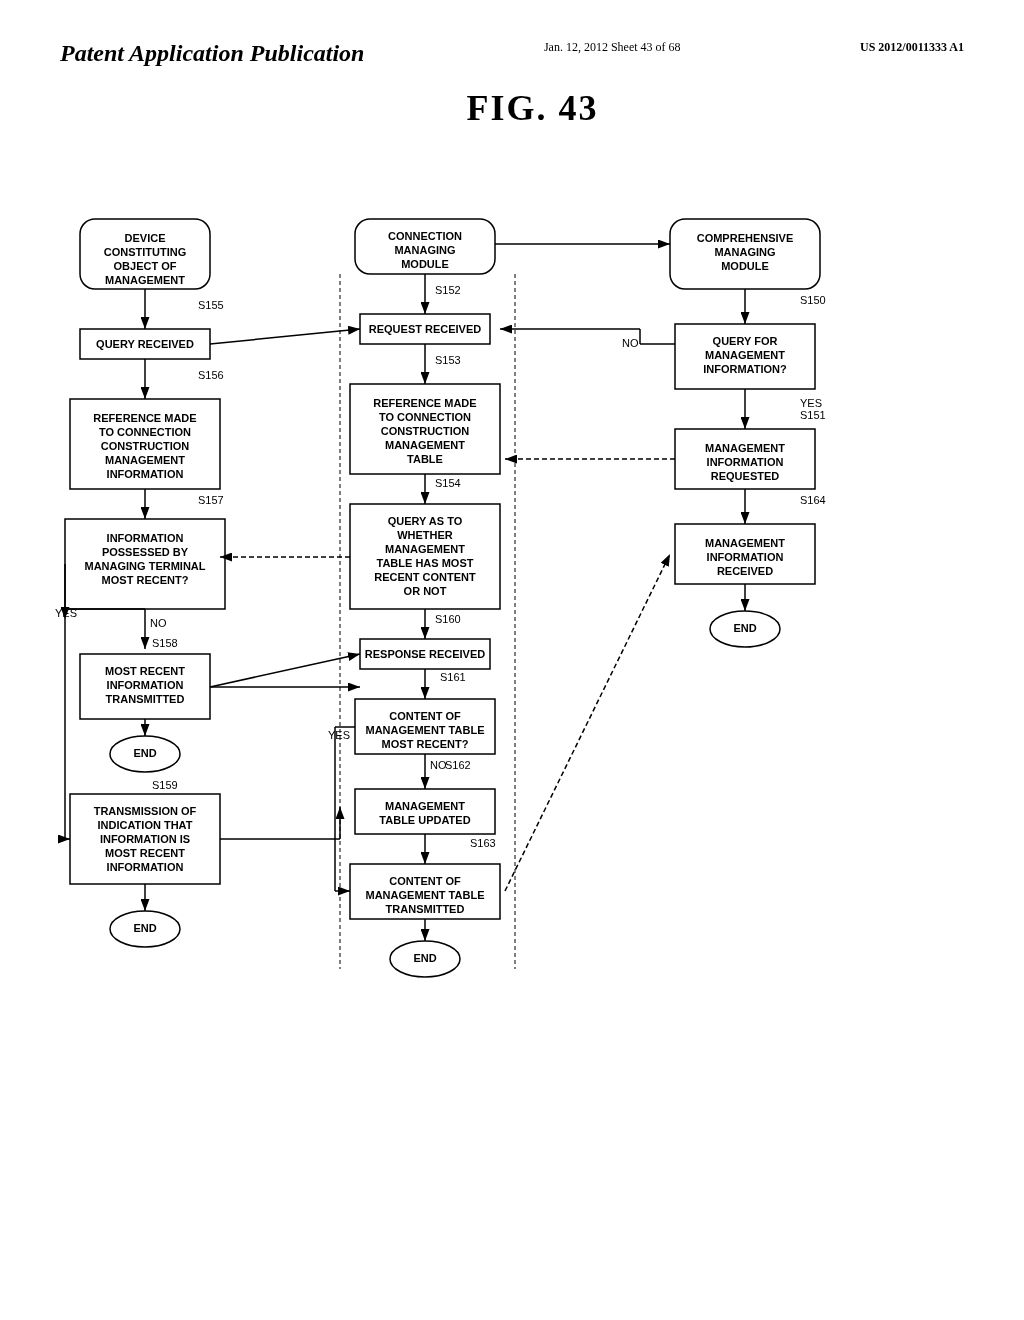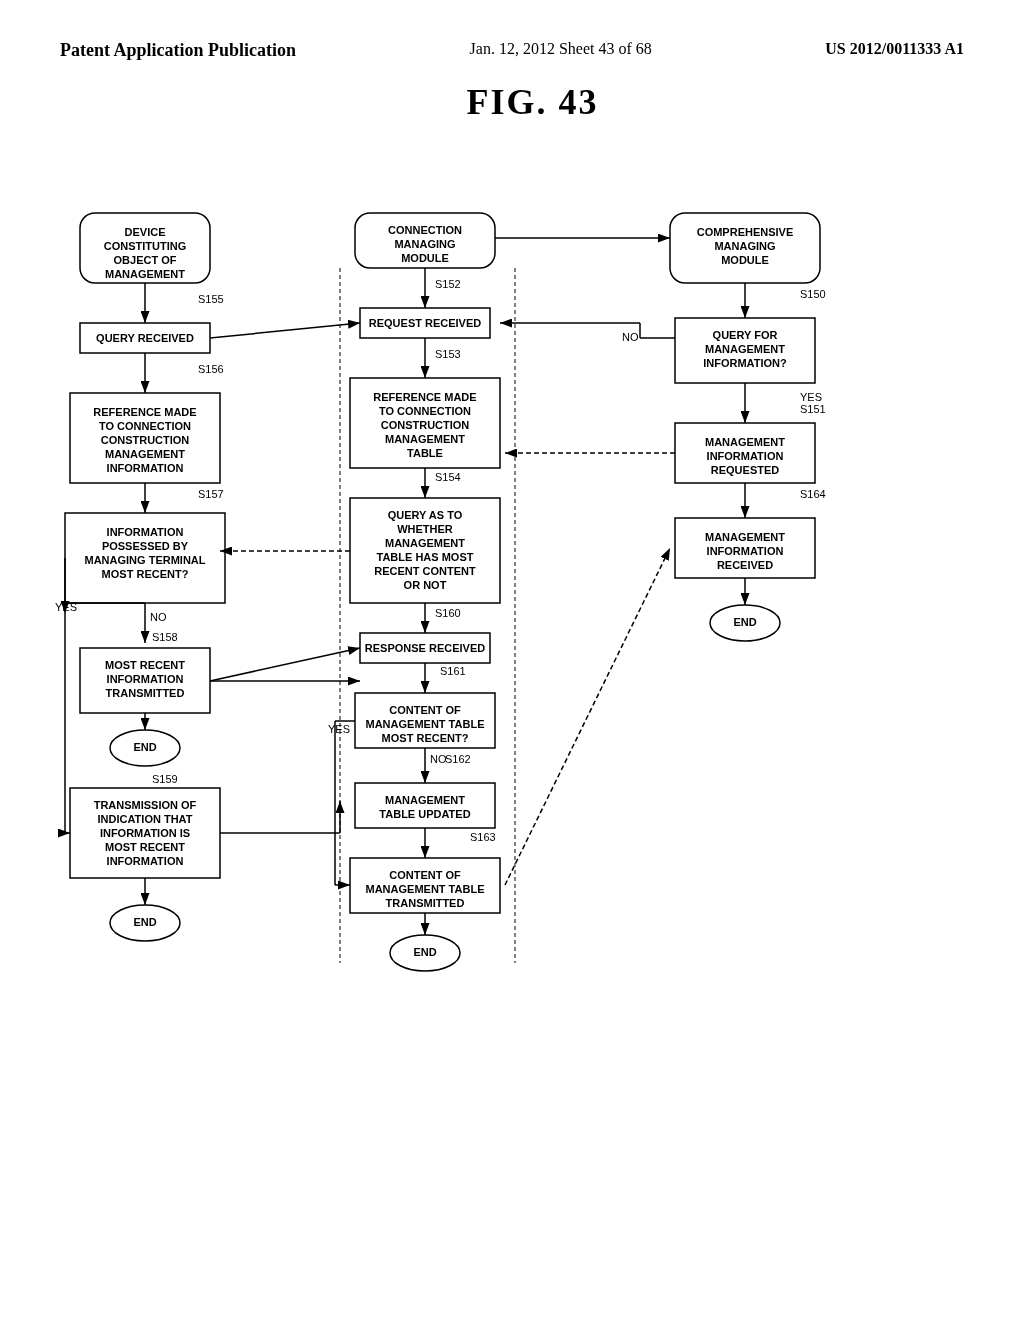--- a/index.html
+++ b/index.html
@@ -13,31 +13,32 @@
     }
 
     .header {
       display: flex;
       justify-content: space-between;
       align-items: flex-start;
       padding: 40px 60px 0 60px;
     }
 
     .header-left {
-      font-size: 18px;
+      font-size: 24px;
       font-weight: bold;
+      font-style: italic;
     }
 
     .header-center {
-      font-size: 16px;
+      font-size: 12px;
       text-align: center;
     }
 
     .header-right {
-      font-size: 16px;
+      font-size: 12px;
       font-weight: bold;
     }
 
     .diagram-container {
       position: relative;
       width: 100%;
       height: 1200px;
       margin-top: 10px;
     }
 

